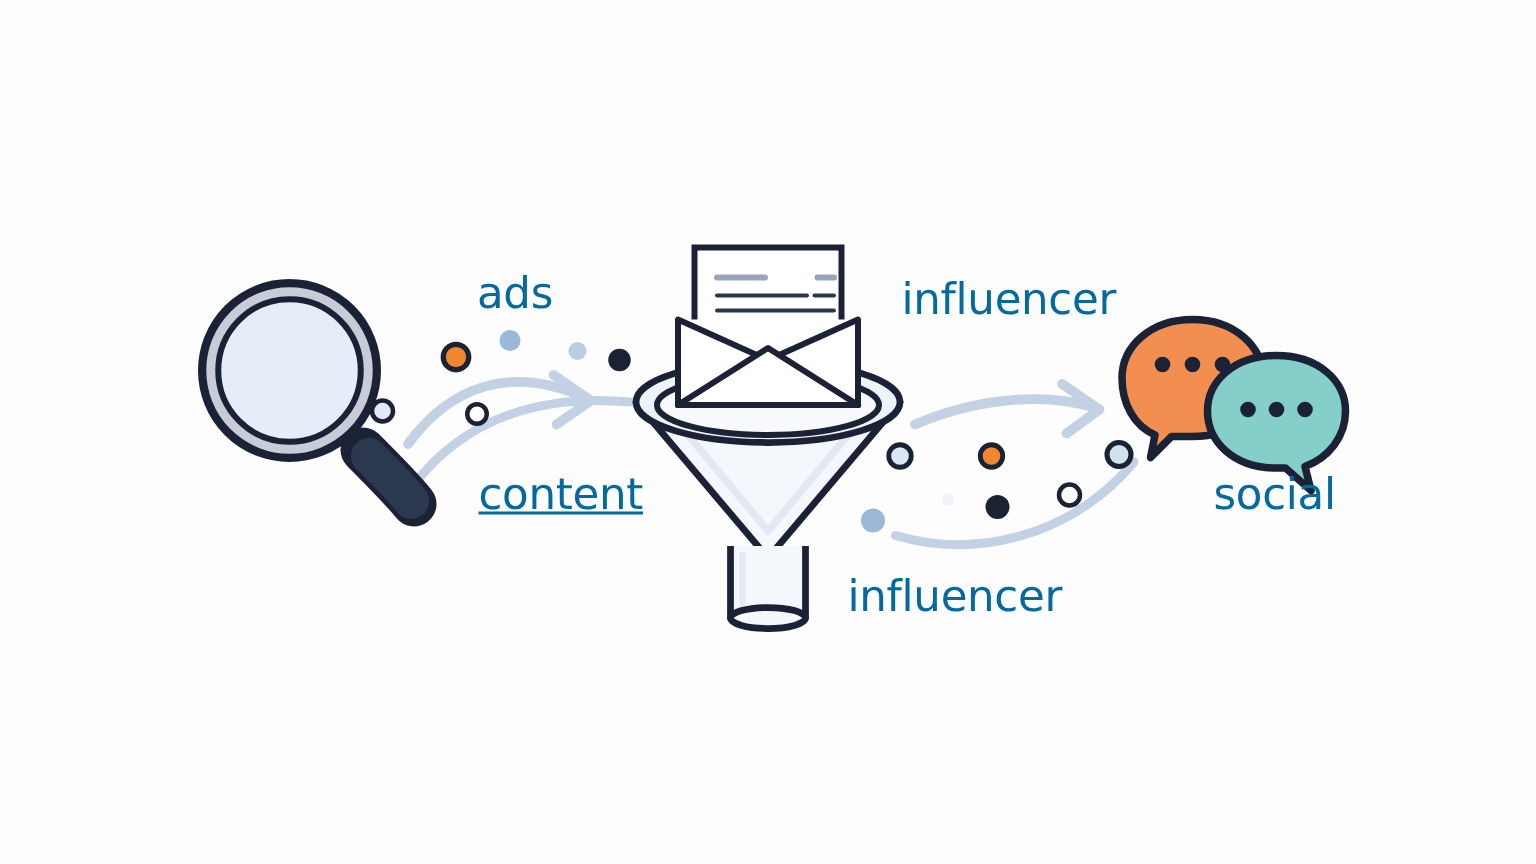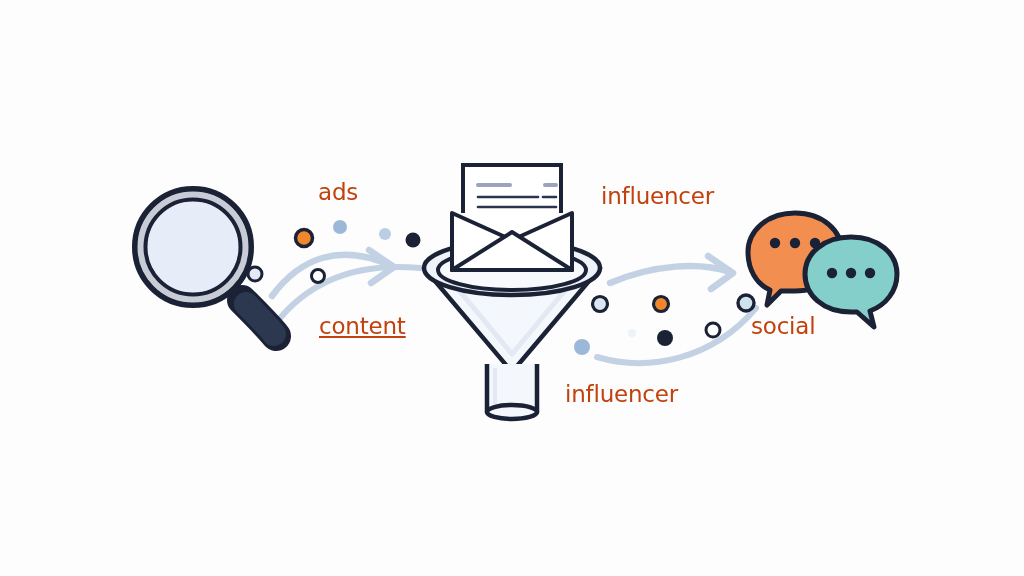--- a/index.html
+++ b/index.html
@@ -19,32 +19,32 @@
   }
   #scene {
     position: absolute;
     inset: 0;
     width: 1024px;
     height: 576px;
   }
   .lbl {
     position: absolute;
     font-family: "DejaVu Sans", "Liberation Sans", sans-serif;
-    font-size: 23px;
+    font-size: 29px;
     font-weight: 400;
-    color: #c2410c;
+    color: #0369a1;
     letter-spacing: -0.2px;
     white-space: nowrap;
     line-height: 1;
   }
   .lbl-ads       { left: 318px; top: 181px; }
   .lbl-content   { left: 319px; top: 315px; text-decoration: underline; }
   .lbl-inf-top   { left: 601px; top: 185px; }
   .lbl-inf-bot   { left: 565px; top: 383px; }
-  .lbl-social    { left: 751px; top: 315px; }
+  .lbl-social    { left: 809px; top: 315px; }
 </style>
 </head>
 <body>
 
 <div id="canvas">
 
   <svg id="scene" viewBox="0 0 1024 576" xmlns="http://www.w3.org/2000/svg">
 
     <g>
       <path d="M 272 296 C 300 258, 340 242, 392 266" fill="none" stroke="#c3d1e4" stroke-width="6.5" stroke-linecap="round"></path>

